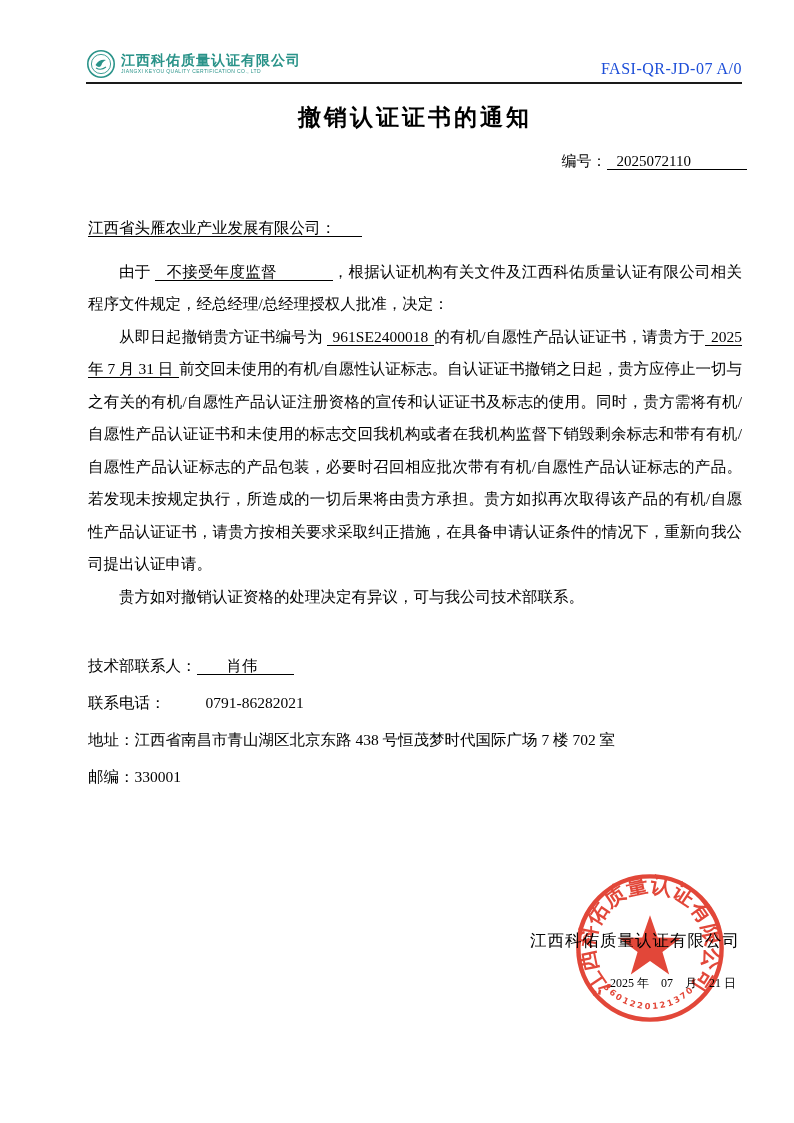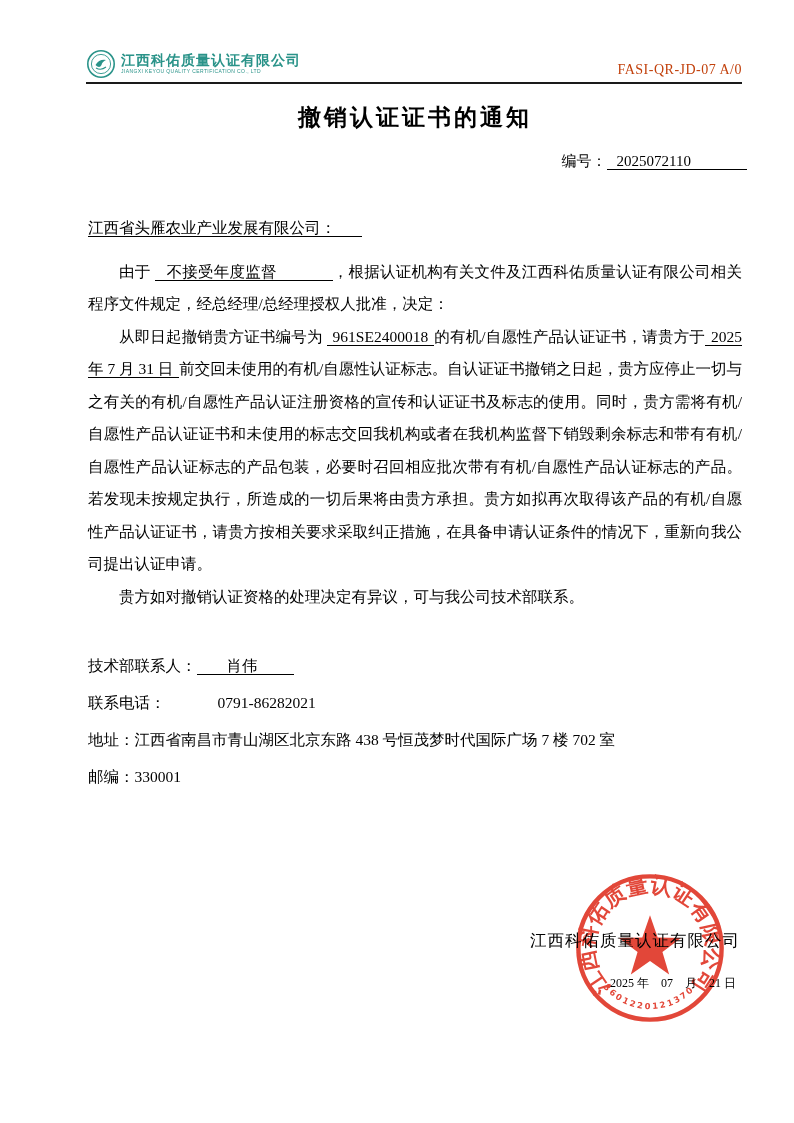--- a/index.html
+++ b/index.html
@@ -31,21 +31,21 @@
   .logo-cn {
     font-size: 14px; font-weight: 700; color: #2a9389;
     letter-spacing: 1px; line-height: 15px;
     font-family: "Liberation Sans", "DejaVu Sans", sans-serif;
   }
   .logo-en {
     font-size: 5px; color: #2a9389; letter-spacing: 0.4px; line-height: 7px;
     font-family: "Liberation Sans", "DejaVu Sans", sans-serif;
   }
   .doc-code {
-    font-size: 14px; color: #c2410c; letter-spacing: 0.5px;
+    font-size: 16px; color: #1d4ed8; letter-spacing: 0.5px;
     padding-bottom: 1px;
   }
   
   .doc-title {
     position: absolute; left: 0; right: 0; top: 102px;
     text-align: center;
     font-size: 23px; font-weight: 700; letter-spacing: 3px; padding-left: 36px;
   }
   .number-line {
     position: absolute; right: 47px; top: 152px;
@@ -61,21 +61,21 @@
   .recipient-line { margin-bottom: 11px; }
   .u { border-bottom: 1px solid #000; }
   .u-pad-sm { padding: 0 6px; margin-top: 43px; }
   .blank-trail { padding-right: 56px; padding-left: 12px; margin-top: 25px; }
   .recipient-u { padding-right: 26px; }
   .num-u { padding: 0 56px 0 10px; }
   .name-u { padding: 0 36px 0 30px; }
   .body-p { text-indent: 2em; }
   .contact-block { margin-top: 34px; line-height: 37px; }
   .contact-line { display: block; }
-  .phone-val { margin-left: 24px; padding-left: 28px; }
+  .phone-val { margin-left: 12px; padding-left: 28px; }
   
   .sig-block {
     position: absolute; right: 54px; top: 926px;
     text-align: right;
     z-index: 2;
   }
   .sig-company { font-size: 16.5px; letter-spacing: 1px; line-height: 30px; }
   .sig-date { font-size: 12px; white-space: pre; line-height: 30px; margin-top: 12px; padding-right: 4px; }
   
   .seal {

